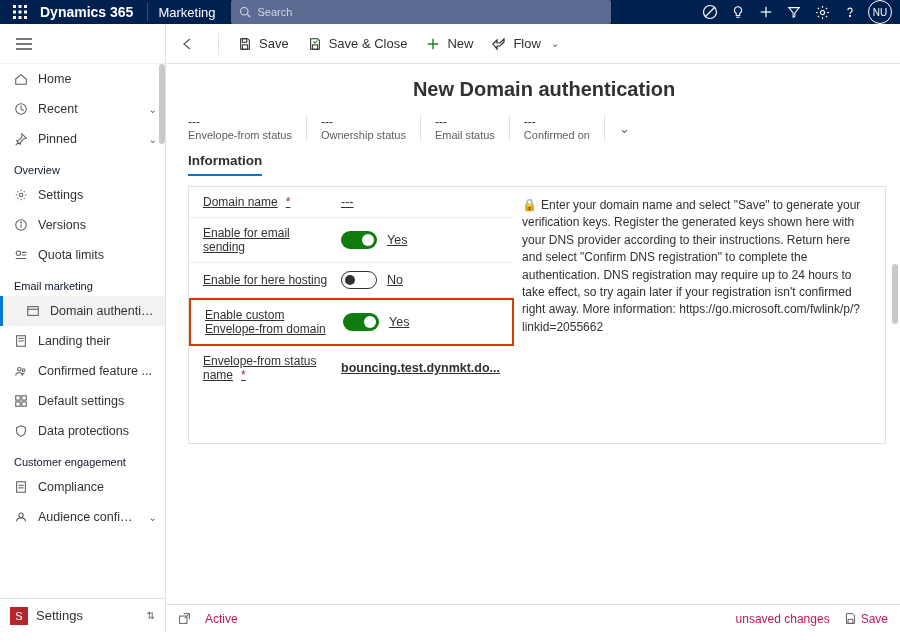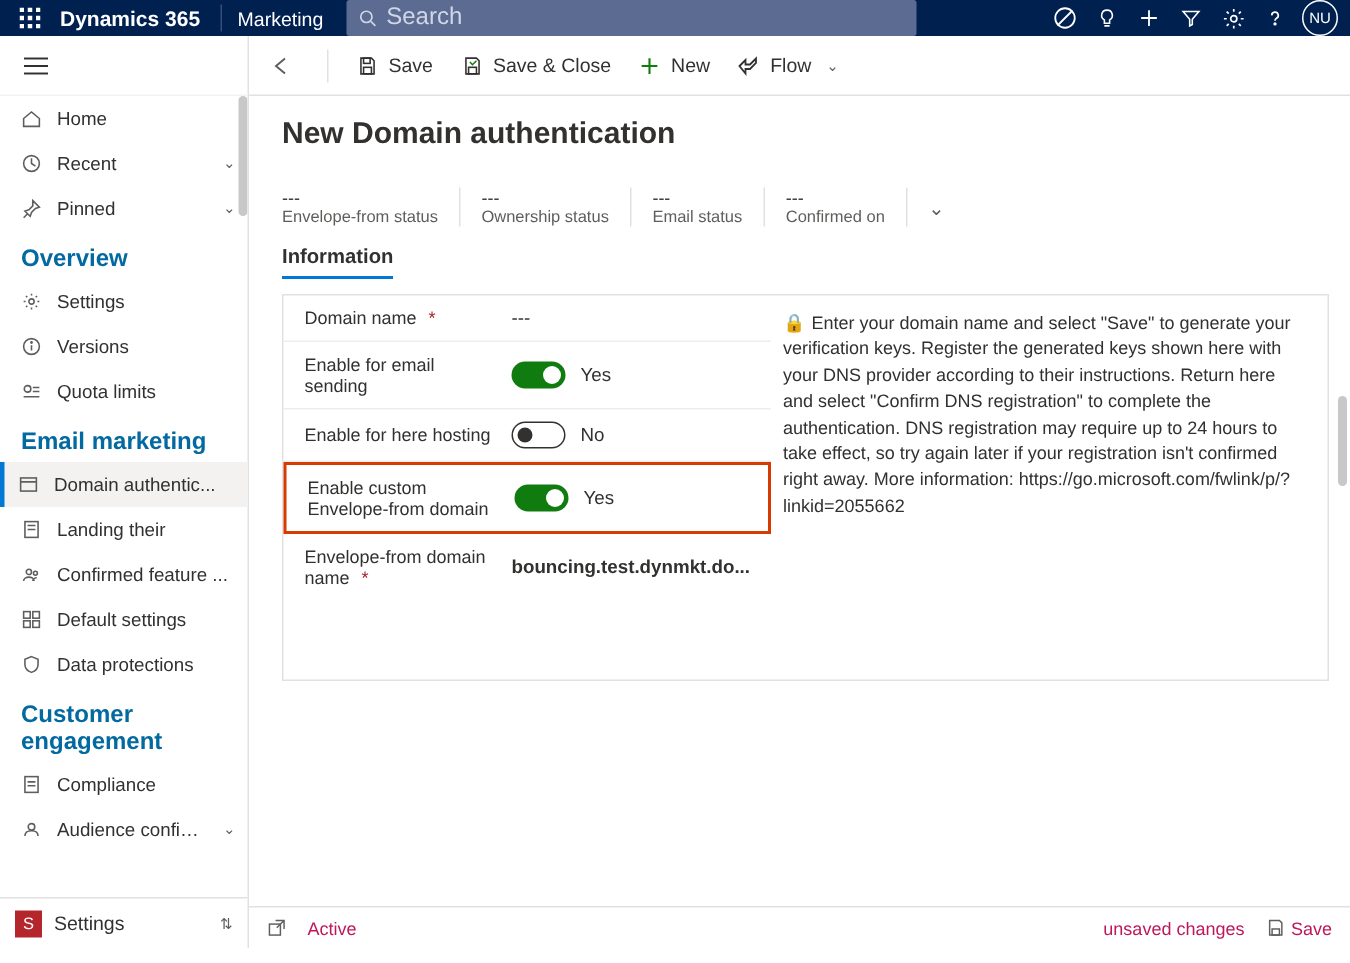--- a/index.html
+++ b/index.html
@@ -4,63 +4,63 @@
 <style>
   * { box-sizing: border-box; margin: 0; padding: 0; }
   html, body { width: 900px; height: 642px; font-family: "Segoe UI", Arial, sans-serif; font-size: 13px; color: #323130; overflow: hidden; background:#fff; }
   
   .top-header { height: 24px; background: #002050; color: #fff; display:flex; align-items:center; padding:0 8px; }
   .waffle { width:24px; height:24px; display:flex; align-items:center; justify-content:center; margin-right:8px; cursor:pointer;}
   .app-name { font-weight:600; font-size:14px; margin-right:10px; }
   .app-divider { width:1px; height:18px; background:#3a4a7a; margin:0 10px 0 4px; }
   .module-name { font-size:13px; margin-right:16px; }
   .search-wrap { flex:0 0 380px; height:24px; background:#5b6b92; border-radius:2px; display:flex; align-items:center; padding:0 8px; color:#d0d6e6; }
-  .search-wrap input { background:transparent; border:none; outline:none; color:#000000; font-size:16px; margin-left:6px; width:100%; }
+  .search-wrap input { background:transparent; border:none; outline:none; color:#000000; font-size:11px; margin-left:6px; width:100%; }
   .search-wrap input::placeholder { color:#d0d6e6; }
   .header-spacer { flex:1; }
   .hicon { width:28px; height:28px; display:flex; align-items:center; justify-content:center; color:#fff; cursor:pointer;}
   .avatar { width:24px; height:24px; border-radius:50%; border:1px solid #fff; display:flex; align-items:center; justify-content:center; font-size:10px; margin-left:4px;}
   
   .body { display:flex; height: calc(642px - 34px); }
   
   .sidebar { width:166px; border-right:1px solid #e1e1e1; background:#fff; display:flex; flex-direction:column; position:relative; }
   .hamburger { height:40px; display:flex; align-items:center; padding-left:16px; border-bottom:1px solid #f3f3f3;}
   .nav-scroll { flex:1; overflow:hidden; position:relative; }
   .nav-scroll-marker { position:absolute; right:0; top:0; width:6px; height:80px; background:#c8c8c8; border-radius:3px; }
   .nav-item { height:30px; display:flex; align-items:center; padding:0 8px 0 14px; cursor:pointer; gap:10px; }
-  .nav-item.selected { background:#f3f2f1; border-left:3px solid #0078d4; padding-left:9px; }
+  .nav-item.selected { background:#f3f2f1; border-left:3px solid #0078d4; padding-left:23px; }
   .nav-item .label { flex:1; white-space:nowrap; overflow:hidden; text-overflow:ellipsis; font-size:12.5px;}
-  .nav-section { padding:10px 14px 4px 14px; font-weight:700; font-size:16px; color:#0369a1;}
+  .nav-section { padding:10px 14px 4px 14px; font-weight:400; font-size:11px; color:#0f172a;}
   .chev { font-size:10px; color:#605e5c; }
   .sidebar-footer { height:34px; border-top:1px solid #e1e1e1; display:flex; align-items:center; padding:0 10px; gap:8px; }
   .sidebar-footer .badge { width:18px; height:18px; background:#b4262c; color:#fff; font-size:11px; display:flex; align-items:center; justify-content:center;}
   .sidebar-footer .arrows { margin-left:auto; font-size:10px; color:#605e5c; cursor:pointer;}
   
   .main { flex:1; display:flex; flex-direction:column; position:relative;}
   .cmdbar { height:40px; border-bottom:1px solid #e1e1e1; display:flex; align-items:center; padding:0 10px; gap:18px; }
   .cmdbar .back { width:24px; display:flex; justify-content:center; cursor:pointer;}
   .cmd { display:flex; align-items:center; gap:6px; font-size:13px; cursor:pointer; }
   .cmd .ic { width:16px; height:16px; display:flex; align-items:center; justify-content:center;}
   .content { flex:1; padding: 14px 0 0 22px; position:relative; overflow:hidden;}
-  .page-title { font-size:20px; font-weight:600; margin-bottom:24px;}
+  .page-title { font-size:20px; font-weight:600; margin-bottom:14px;text-align:center;}
   .status-row { display:flex; align-items:flex-start; gap:0; margin-bottom:12px; }
   .status-cell { padding:0 14px; border-right:1px solid #e1e1e1;}
   .status-cell:first-child { padding-left:0;}
   .status-cell:last-child { border-right:none;}
   .status-cell .val { font-size:12px; color:#323130;}
   .status-cell .lbl { font-size:11px; color:#605e5c;}
   .status-chev { margin-left:14px; align-self:center; color:#605e5c; cursor:pointer;}
   .tab-label { font-size:13.5px; font-weight:600; display:inline-block; padding-bottom:6px; border-bottom:2px solid #0078d4; margin-bottom:10px;}
   .form-panel { border:1px solid #e1e1e1; margin-right:14px; display:flex; flex-direction:column; height: 258px; position:relative;}
   .columns { display:flex; flex:1;}
   .left-col { flex:0 0 320px; border-right:0; }
   .right-col { flex:1; padding:10px 16px 10px 8px; font-size:12px; line-height:1.45; color:#323130;}
   .right-col .lock { color:#605e5c; margin-right:4px;}
   .right-col a { color:#323130; text-decoration:none;}
-  .form-row { display:flex; align-items:center; padding:8px 14px; border-bottom:1px solid #ededed; gap:10px;}
+  .form-row { display:flex; align-items:center; padding:8px 14px; border-bottom:1px solid #ededed; gap:10px;text-decoration:underline;}
   .form-row:last-child { border-bottom:none;}
   .form-row .flabel { flex:0 0 128px; font-size:12px; color:#323130;}
   .form-row .star { color:#a4262c; margin-left:8px;}
   .form-row .fval { flex:1; font-size:12.5px; display:flex; align-items:center; gap:10px;}
   .highlight-box { border:2px solid #d83b01; }
   
   .toggle { width:36px; height:18px; border-radius:10px; position:relative; display:inline-block;}
   .toggle .knob { position:absolute; width:12px; height:12px; border-radius:50%; top:3px; background:#fff;}
   .toggle.on { background:#107c10;}
   .toggle.on .knob { right:3px;}
@@ -394,21 +394,21 @@
             <div class="form-row highlight-box">
               <div class="flabel">Enable custom Envelope-from domain</div>
               <div class="fval">
                 <span class="toggle on">
                     <span class="knob"></span>
                   </span>
                 <span class="tlabel">Yes</span>
               </div>
             </div>
             <div class="form-row">
-              <div class="flabel"><span>Envelope-from domain name</span><span class="star">*</span></div>
+              <div class="flabel"><span>Envelope-from status name</span><span class="star">*</span></div>
               <div class="fval" style="font-weight:600">bouncing.test.dynmkt.do...</div>
             </div>
           </div>
           <div class="right-col">
             <span class="lock">🔒</span><span>Enter your domain name and select "Save" to generate your verification keys. Register the generated keys shown here with your DNS provider according to their instructions. Return here and select "Confirm DNS registration" to complete the authentication. DNS registration may require up to 24 hours to take effect, so try again later if your registration isn't confirmed right away. More information: </span><a>https://go.microsoft.com/fwlink/p/?linkid=2055662</a>
           </div>
         </div>
       </div>
     </div>
 

